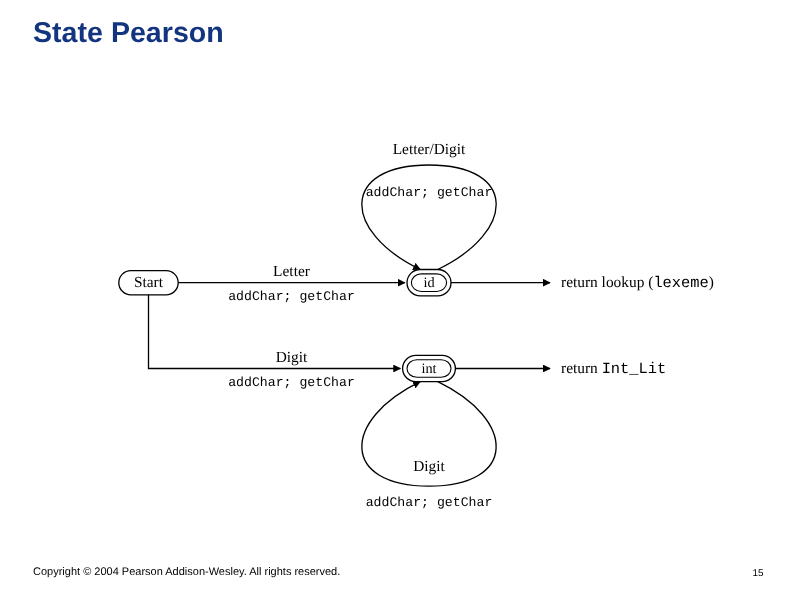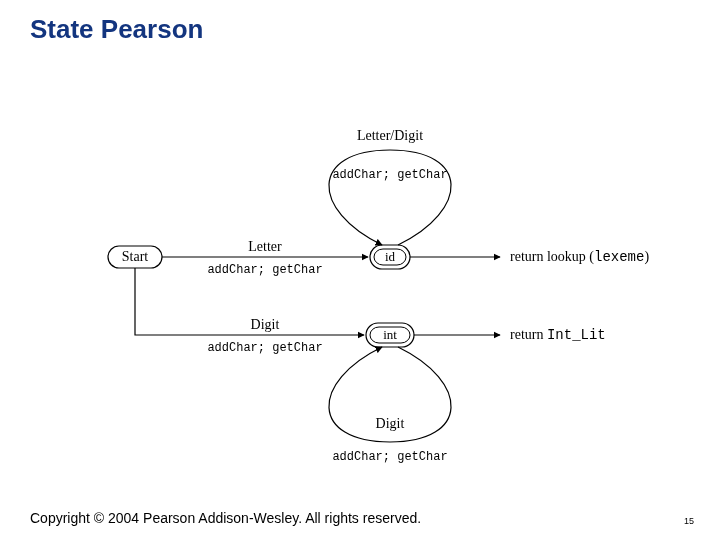--- a/index.html
+++ b/index.html
@@ -17,21 +17,21 @@
     top: 14px;
     left: 30px;
     font-size: 26px;
     font-weight: bold;
     color: #13357f;
   }
   .footer {
     position: absolute;
     bottom: 14px;
     left: 30px;
-    font-size: 14px;
+    font-size: 10px;
     color: #000;
     margin-top: 20px;
   }
   .pagenum {
     position: absolute;
     bottom: 14px;
     right: 26px;
     font-size: 9px;
     color: #000;
   }

